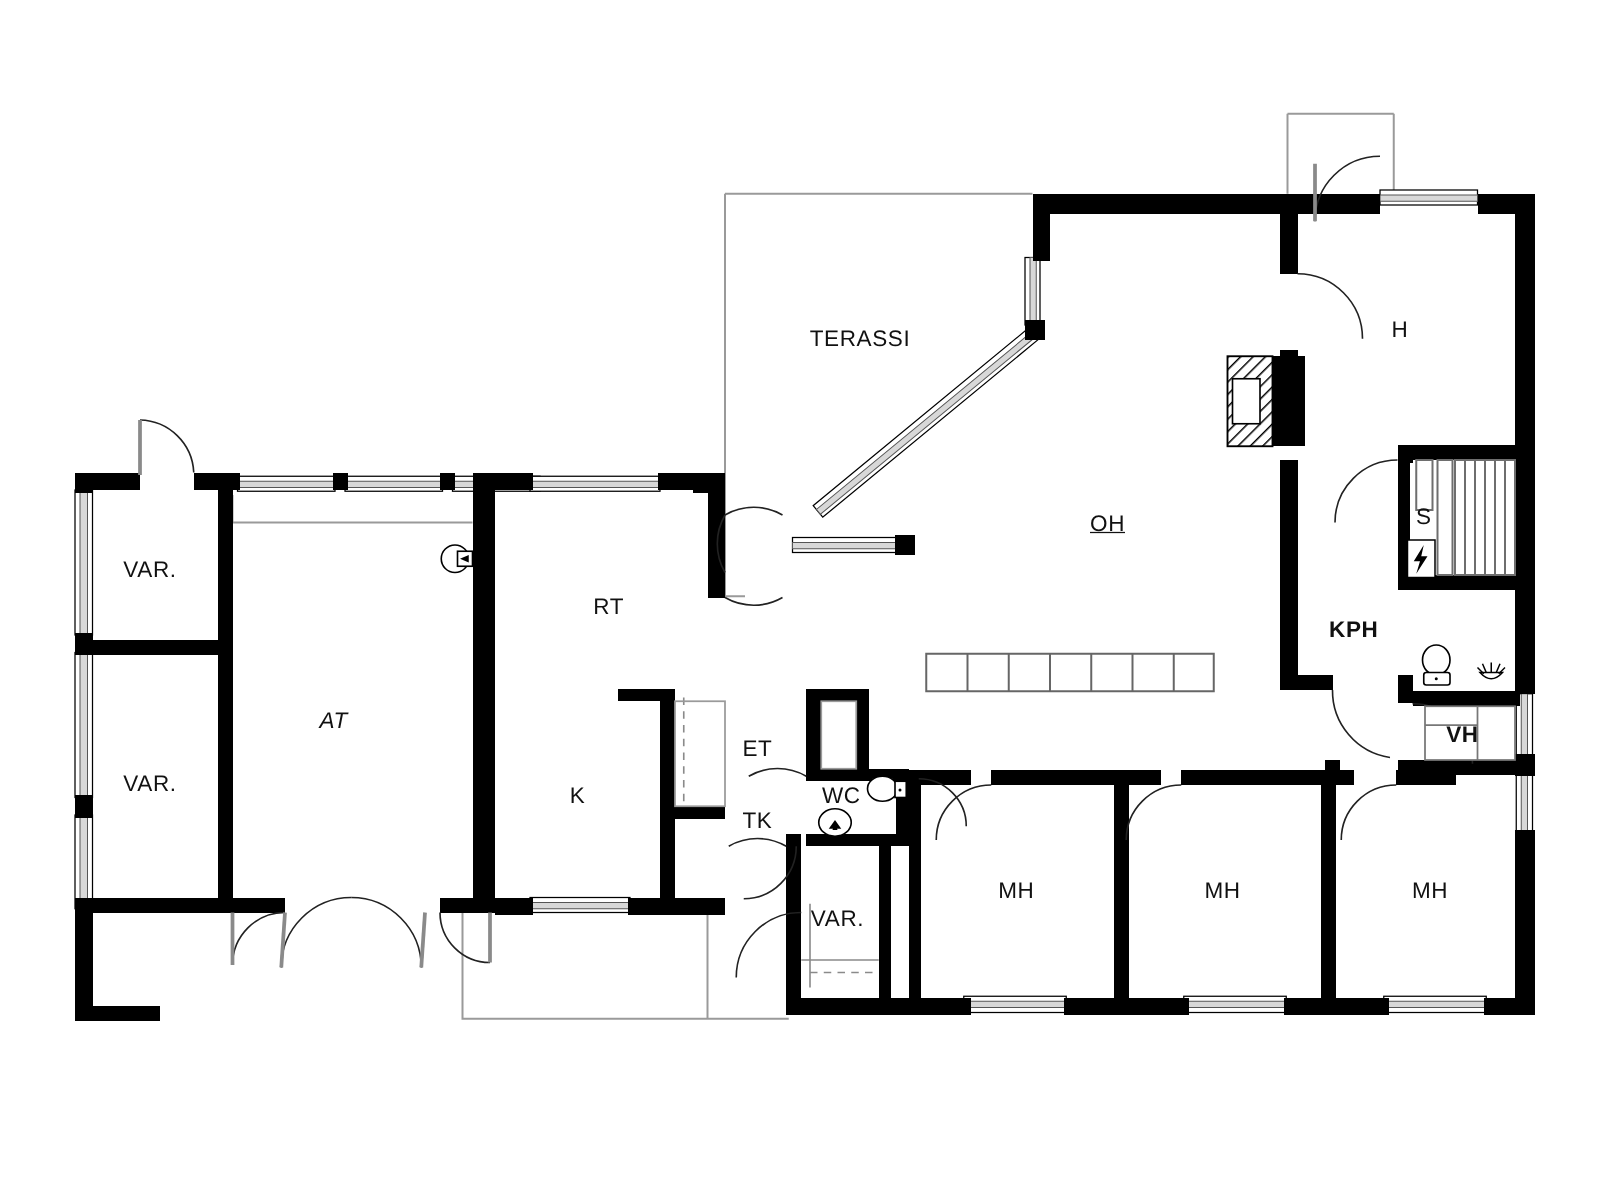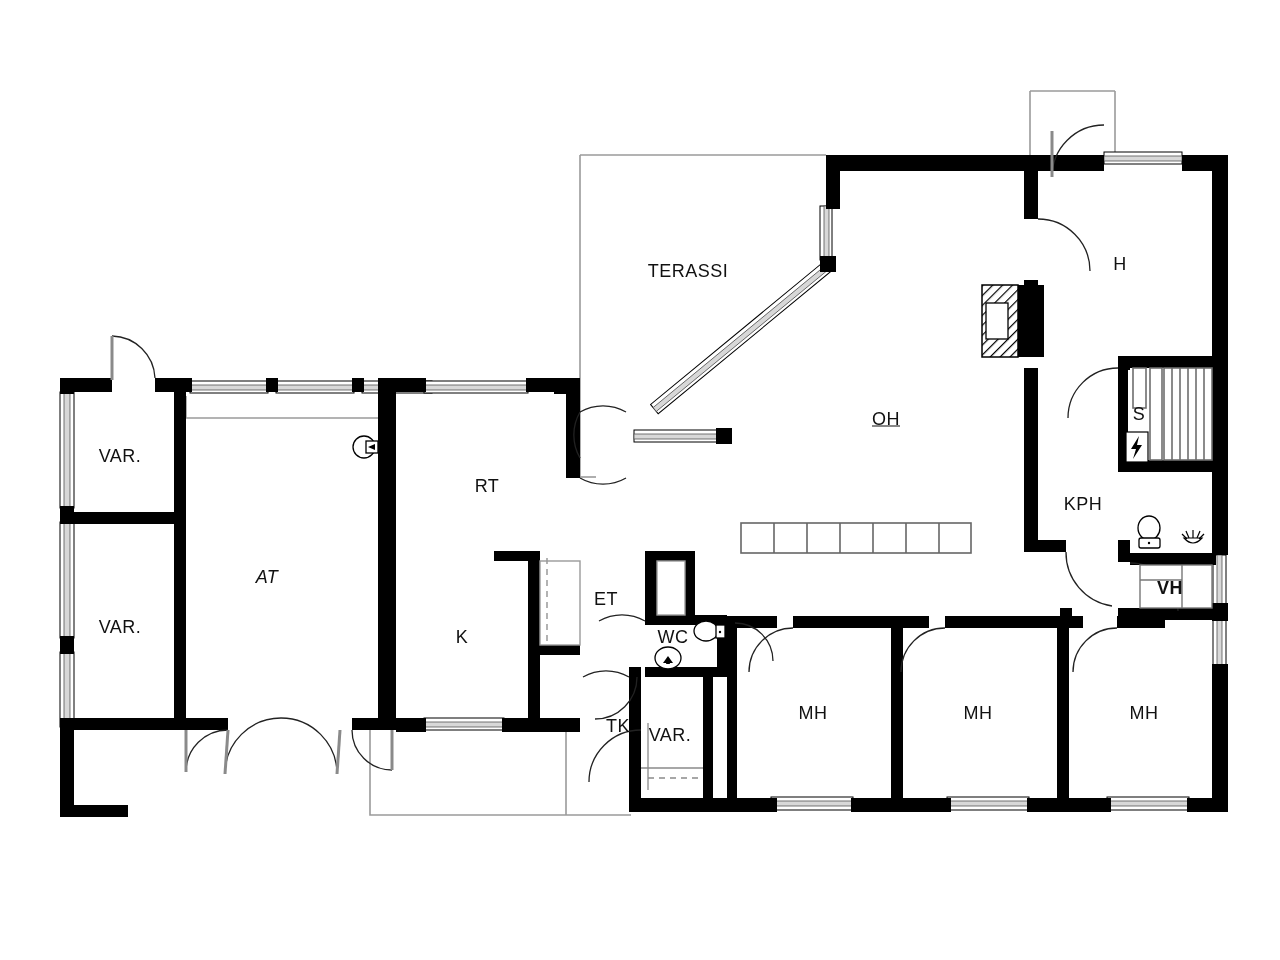--- a/index.html
+++ b/index.html
@@ -405,24 +405,24 @@
   </svg>
 
   <div class="room-label" style="left:688px;top:271px;">TERASSI</div>
   <div class="room-label" style="left:120px;top:456px;">VAR.</div>
   <div class="room-label" style="left:120px;top:627px;">VAR.</div>
   <div class="room-label" style="left:267px;top:577px;font-style:italic;">AT</div>
   <div class="room-label" style="left:487px;top:486px;">RT</div>
   <div class="room-label" style="left:462px;top:637px;">K</div>
   <div class="room-label" style="left:606px;top:599px;text-align:center;">ET</div>
   <div class="room-label" style="left:673px;top:637px;">WC</div>
-  <div class="room-label" style="left:606px;top:726px;margin-left:12px;">TK</div>
+  <div class="room-label" style="left:606px;top:657px;">TK</div>
   <div class="room-label" style="left:670px;top:735px;">VAR.</div>
   <div class="room-label" style="left:886px;top:419px;text-decoration:underline;">OH</div>
   <div class="room-label" style="left:1120px;top:264px;">H</div>
   <div class="room-label" style="left:1139px;top:414px;">S</div>
-  <div class="room-label" style="left:1083px;top:504px;">KPH</div>
+  <div class="room-label" style="left:1083px;top:504px;font-weight:bold;">KPH</div>
   <div class="room-label" style="left:1170px;top:588px;font-weight:bold;">VH</div>
   <div class="room-label" style="left:813px;top:713px;">MH</div>
   <div class="room-label" style="left:978px;top:713px;">MH</div>
   <div class="room-label" style="left:1144px;top:713px;">MH</div>
 
 </div>
 
 </body></html>

